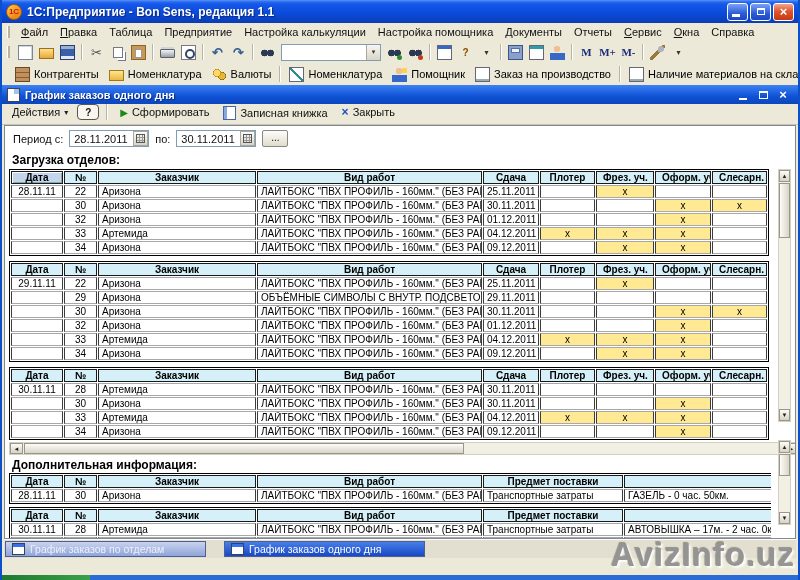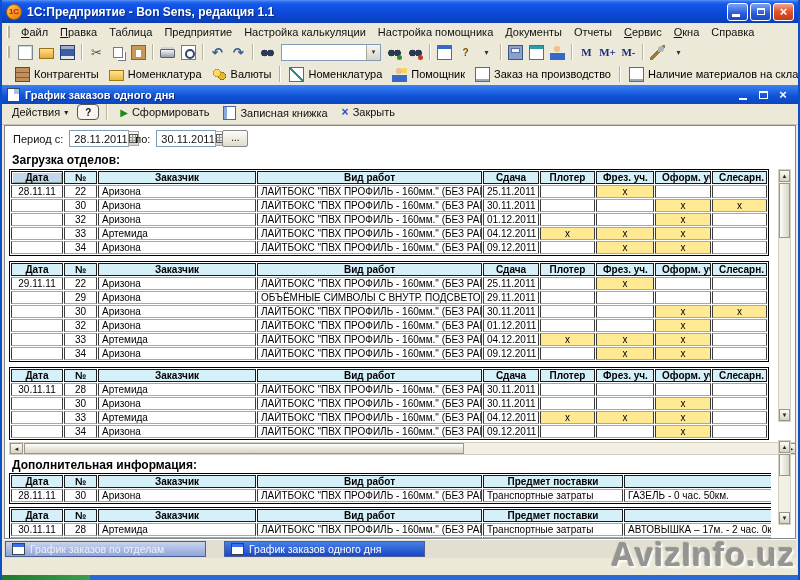--- a/index.html
+++ b/index.html
@@ -85,21 +85,21 @@
   .act-btn{display:flex;align-items:center;gap:4px;padding:2px 5px;white-space:nowrap}
   .act-arrow{font-size:8px;color:#222}
   .help-btn{width:22px;height:16px;border:1px solid #555;border-radius:4px;background:#f8f6ee;font-weight:bold;font-size:10px;display:flex;align-items:center;justify-content:center}
   .run-glyph{color:#1a8a1a;font-size:10px}
   .close-glyph{color:#2050c8;font-weight:bold;font-size:12px;line-height:1}
   .ic-notebook{width:13px;height:14px;background:#fff;border:1px solid #4466aa;box-shadow:inset 3px 0 0 #88a8e0;display:inline-block}
 
   
   .content{position:absolute;left:2px;right:2px;top:125px;height:414px;background:#fff;border:1px solid #808890;overflow:hidden}
   .period-row{display:flex;align-items:center;gap:6px;margin:3px 0 0 8px;font-size:11px;height:19px;color:#111}
-  .date-input{width:60px;height:17px;border:1px solid #7f9db9;background:#fff;display:flex;align-items:center;justify-content:space-between;padding-left:4px;font-size:11px}
+  .date-input{width:80px;height:17px;border:1px solid #7f9db9;background:#fff;display:flex;align-items:center;justify-content:space-between;padding-left:4px;font-size:11px}
   .cal-btn{width:15px;height:15px;background:linear-gradient(#fdfcf8,#d8d4c8);border:1px solid #aca899;display:flex;align-items:center;justify-content:center}
   .cal-glyph{width:9px;height:9px;border:1px solid #555;background:linear-gradient(90deg,transparent 2px,#999 2px 3px,transparent 3px 5px,#999 5px 6px,transparent 6px),linear-gradient(transparent 2px,#999 2px 3px,transparent 3px 5px,#999 5px 6px,transparent 6px)}
   .ellipsis-btn{width:26px;height:17px;background:linear-gradient(#fefdf9,#e0dccc);border:1px solid #888;border-radius:2px;font-size:10px;text-align:center;line-height:13px}
   .section-title{font-weight:bold;font-size:12px;margin:5px 0 0 7px;color:#000;height:14px}
   .sec2{margin-top:3px}
 
   .grid-wrap{margin:2px 0 0 4px;width:762px;overflow:hidden}
   .gw1{margin-top:2px}.gw2,.gw3{margin-top:5px}.gw4{margin-top:1px}.gw5{margin-top:3px}
   table.grid{border-collapse:separate;border-spacing:1px;background:#fff;table-layout:fixed;border:1px solid #000}
   table.grid th{background:#d5f0f8;border:1px solid #1a1a1a;font-size:10px;font-weight:bold;height:12px;padding:0 6px;overflow:hidden;white-space:nowrap;text-align:center}

